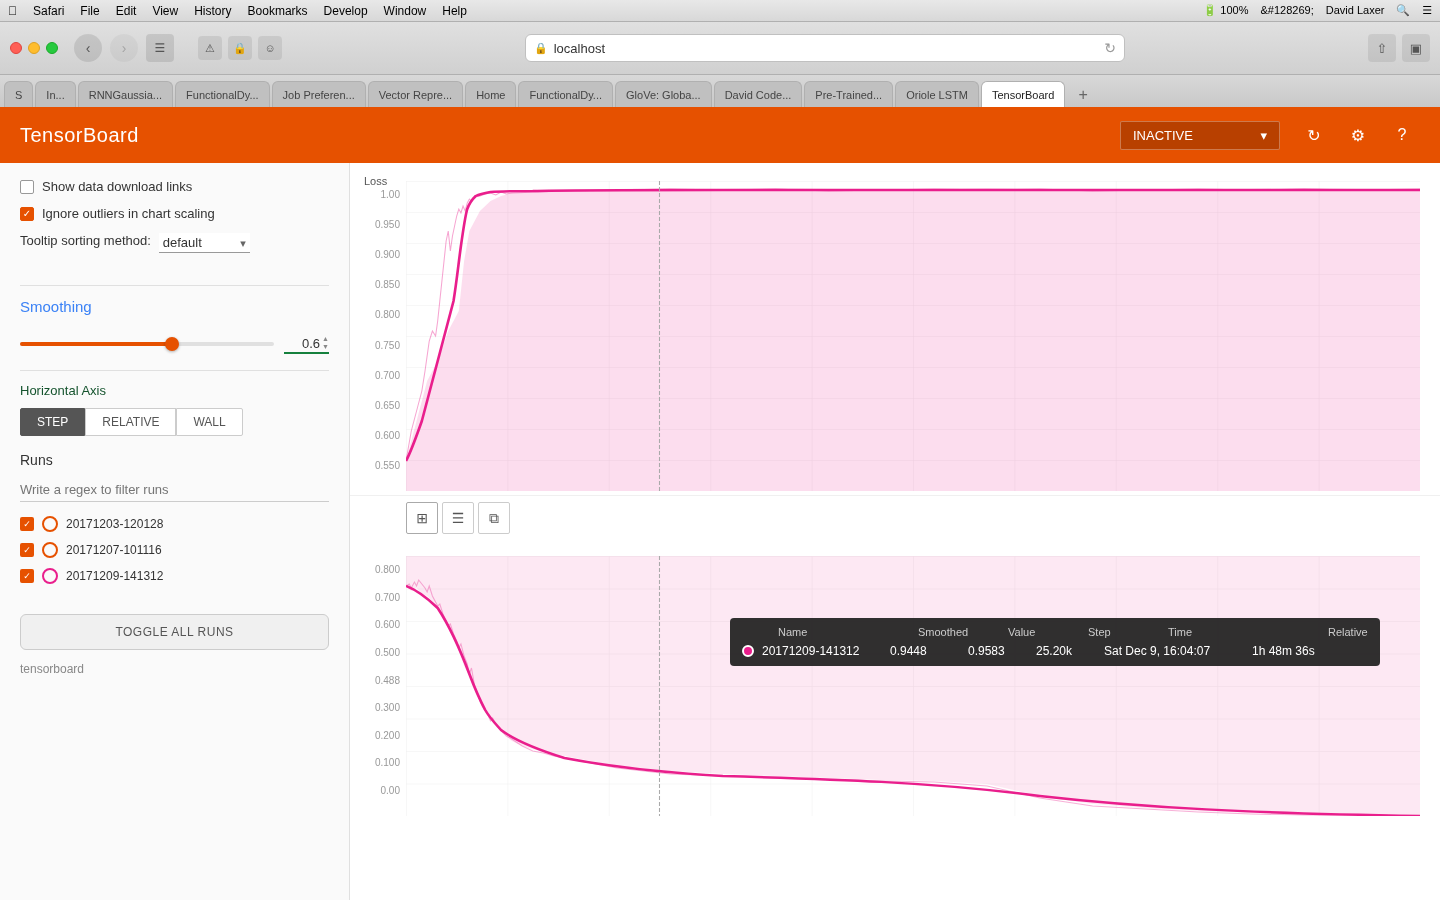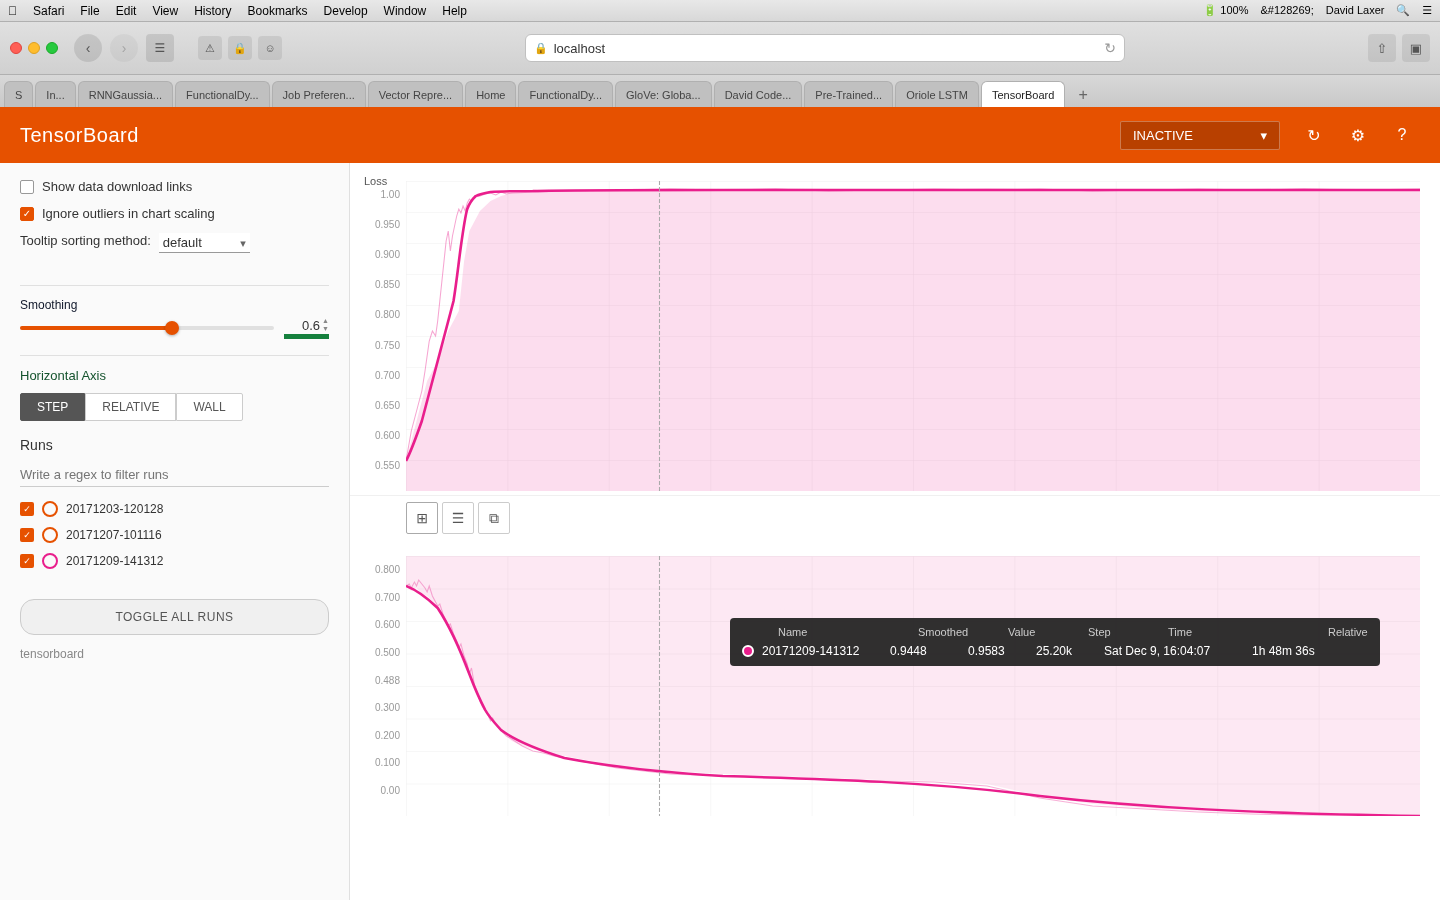--- a/index.html
+++ b/index.html
@@ -172,26 +172,26 @@
       cursor: pointer;
       appearance: none;
       -webkit-appearance: none;
       position: relative;
     }
     .select-wrapper { position: relative; display: inline-block; }
     .select-wrapper::after { content: '▾'; position: absolute; right: 4px; top: 50%; transform: translateY(-50%); pointer-events: none; font-size: 11px; color: #666; }
 
     .divider { height: 1px; background: #e0e0e0; margin: 12px 0; }
 
-    .smoothing-label { font-size: 12px; color: #0f172a; margin-bottom: 5px; }
+    .smoothing-label { font-size: 15px; color: #3b82f6; margin-bottom: 20px; }
     .smoothing-row { display: flex; align-items: center; gap: 10px; }
     .slider-track { flex: 1; height: 4px; background: #e0e0e0; border-radius: 2px; position: relative; cursor: pointer; }
     .slider-fill { position: absolute; left: 0; top: 0; height: 100%; background: #E65100; border-radius: 2px; width: 60%; }
     .slider-thumb { position: absolute; top: 50%; transform: translate(-50%, -50%); width: 14px; height: 14px; border-radius: 50%; background: #E65100; left: 60%; box-shadow: 0 1px 3px rgba(0,0,0,0.3); }
-    .smoothing-value-wrapper { display: flex; align-items: center; border-bottom: 5px solid #15803d; }
+    .smoothing-value-wrapper { display: flex; align-items: center; border-bottom: 2px solid #15803d; }
     .smoothing-value { font-size: 13px; color: #333; width: 36px; text-align: right; border: none; background: transparent; outline: none; }
     .spin-btns { display: flex; flex-direction: column; margin-left: 2px; }
     .spin-btn { font-size: 7px; color: #888; cursor: pointer; line-height: 1.2; }
 
     .h-axis-label { font-size: 13px; color: #14532d; margin-bottom: 10px; }
     .h-axis-btns { display: flex; gap: 0; }
     .h-axis-btn {
       padding: 6px 16px;
       font-size: 12px;
       font-weight: 500;
@@ -220,21 +220,21 @@
     .run-item { display: flex; align-items: center; gap: 8px; margin-bottom: 10px; font-size: 12px; color: #333; }
     .run-checkbox { width: 14px; height: 14px; border: 2px solid #E65100; border-radius: 2px; background: #E65100; flex-shrink: 0; display: flex; align-items: center; justify-content: center; }
     .run-checkbox-check { color: white; font-size: 9px; }
     .run-circle { width: 16px; height: 16px; border-radius: 50%; border: 2px solid; flex-shrink: 0; }
 
     .toggle-all-btn {
       width: 100%;
       padding: 10px;
       background: #f0f0f0;
       border: 1px solid #ccc;
-      border-radius: 14px;
+      border-radius: 6px;
       font-size: 12px;
       color: #555;
       letter-spacing: 0.5px;
       cursor: pointer;
       text-transform: uppercase;
       margin-top: 20px;
     }
     .tensorboard-footer { margin-top: 12px; font-size: 12px; color: #888; }
 
     

